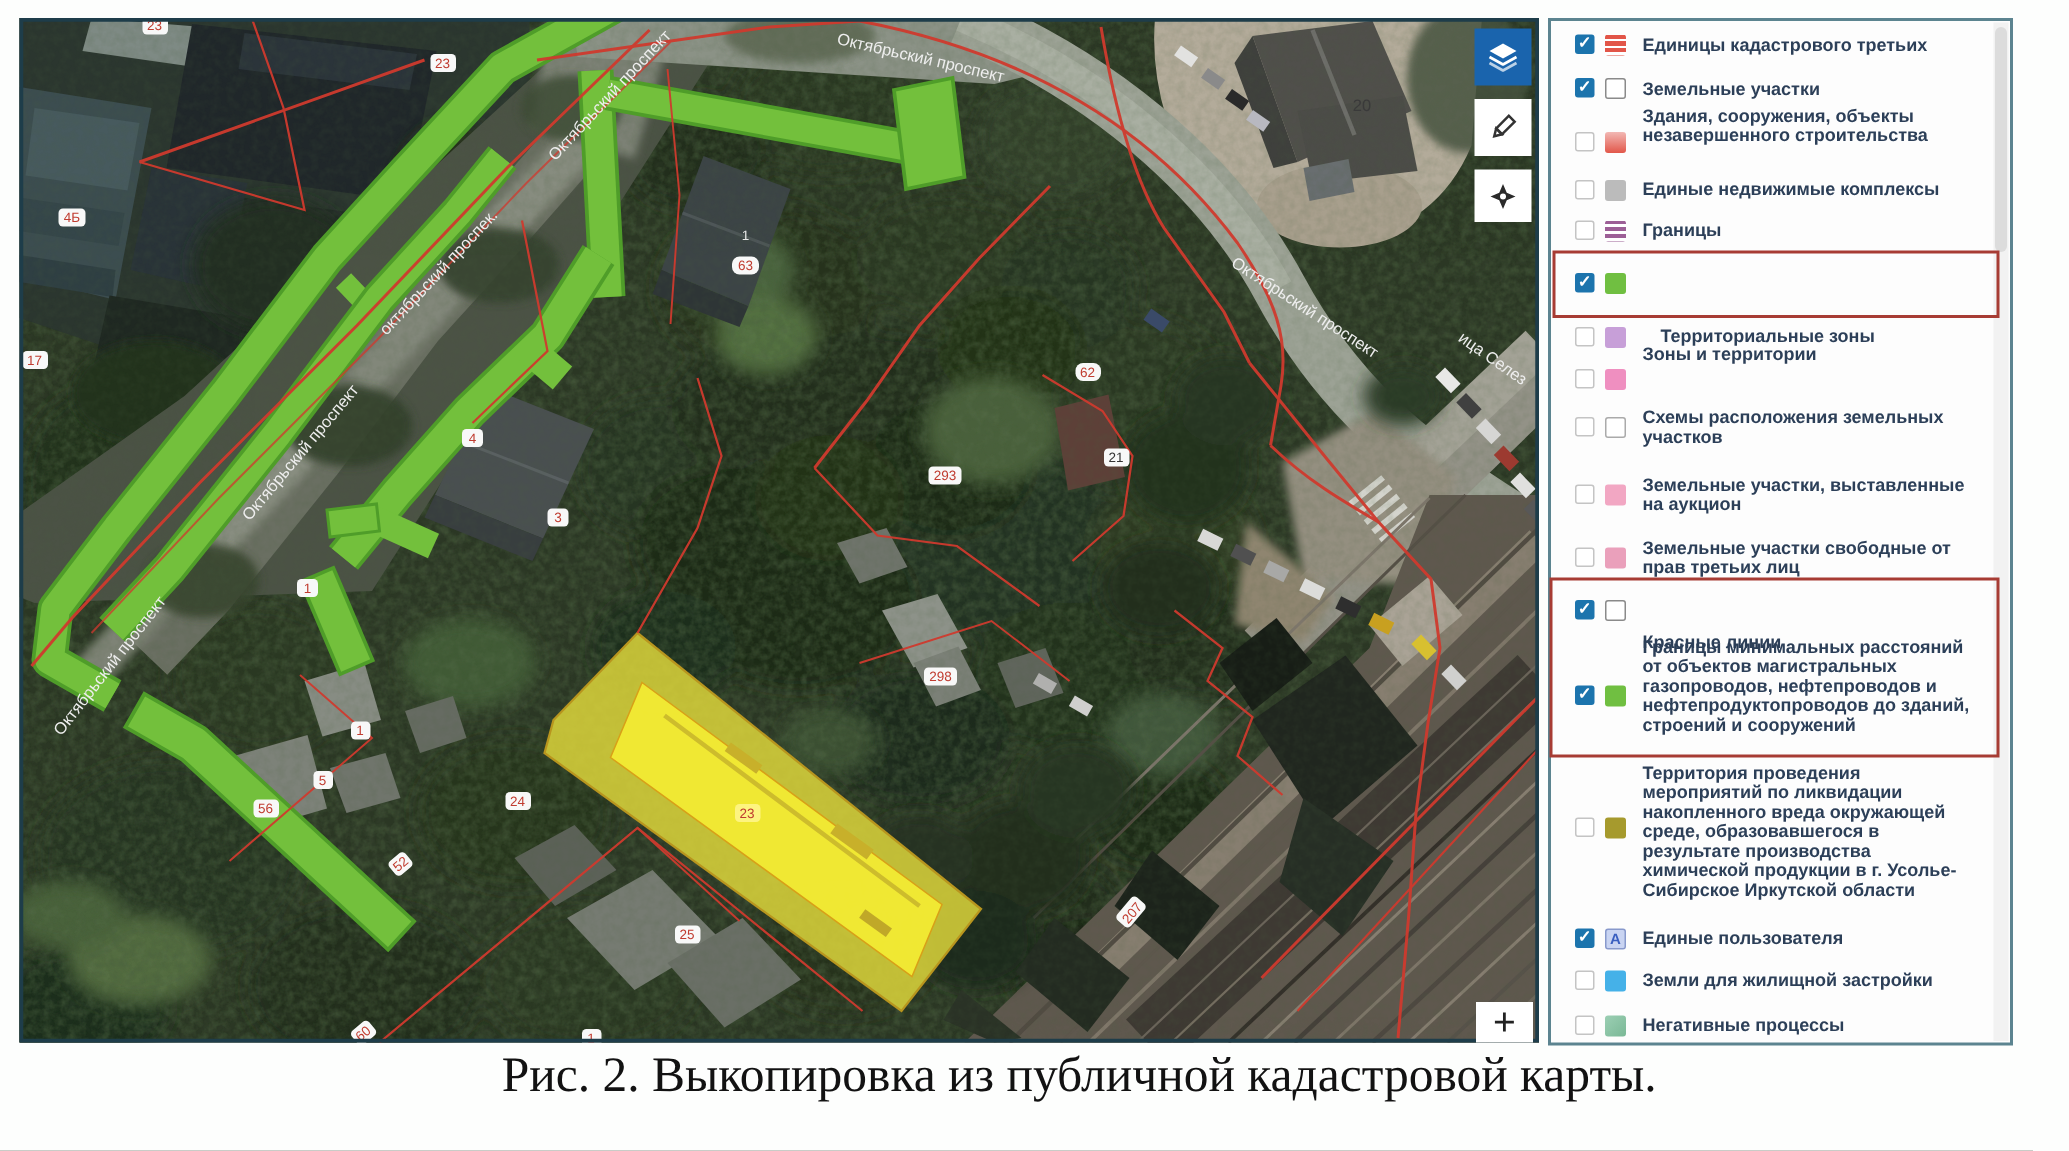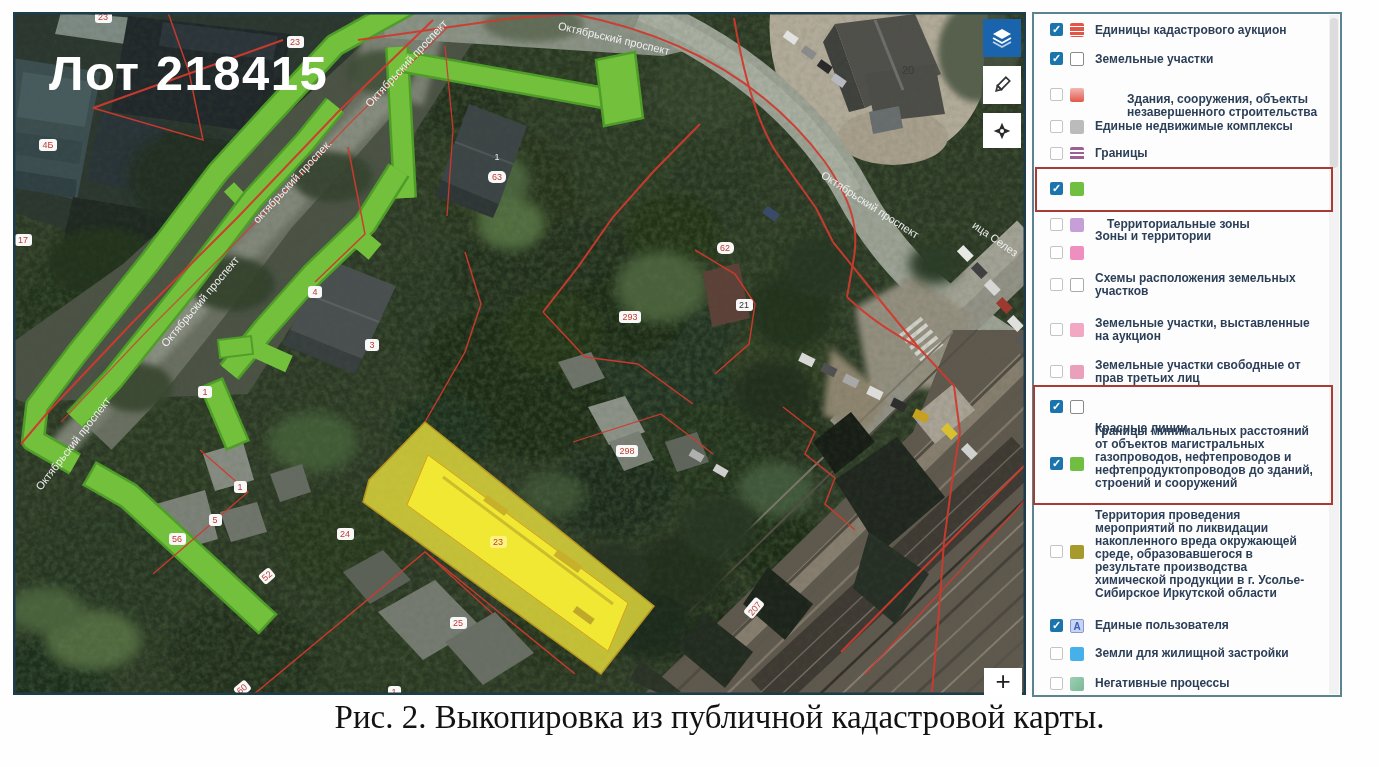--- a/index.html
+++ b/index.html
@@ -443,21 +443,20 @@
             <rect x="477" y="524" width="17" height="12" rx="3" fill="#fdf480"></rect>
             <text x="485" y="533" fill="#c03c30" text-anchor="middle">23</text>
           </g>
 </g>
 
 <g id="border">
           <rect x="1" y="1" width="1011" height="681" fill="none" stroke="#1e3d4a" stroke-width="3"></rect>
         </g>
 </svg>
 
-<div id="lot">Лот 218415</div>
 
 <div class="btn" style="left:970px;top:7px;background:#1a64ad;">
 <svg width="24" height="24" viewBox="0 0 24 24">
           <g fill="none" stroke="#fff" stroke-width="1.8" stroke-linejoin="round">
             <polygon points="12,3 21,8 12,13 3,8" fill="#fff" stroke="none"></polygon>
             <polyline points="21,12 12,17 3,12"></polyline>
             <polyline points="21,16 12,21 3,16" opacity="0.7"></polyline>
           </g>
         </svg>
 </div>
@@ -485,29 +484,29 @@
 
 <div style="position:absolute;right:1px;top:1px;width:10px;height:679px;background:#f2f2f2;"></div>
 <div style="position:absolute;right:2px;top:4px;width:8px;height:150px;background:#dcdcdc;border-radius:4px;"></div>
 
 <div class="redbox" style="left:1px;top:153px;width:294px;height:41px;"></div>
 
 <div class="redbox" style="left:-1px;top:371px;width:296px;height:116px;"></div>
 
 <div class="cb on" style="top:9px;">✓</div>
 <div class="sw" style="top:9px;background:repeating-linear-gradient(#e25548 0 3px,#fff 3px 4.5px);"></div>
-<div class="lt" style="top:10px;">Единицы кадастрового аукцион</div>
+<div class="lt" style="top:10px;">Единицы кадастрового третьих</div>
 
 <div class="cb on" style="top:38px;">✓</div>
 <div class="sw" style="top:38px;background:#fff;border:1.5px solid #8a8a8a;"></div>
 <div class="lt" style="top:39px;">Земельные участки</div>
 
 <div class="cb off" style="top:74px;"></div>
 <div class="sw" style="top:74px;background:linear-gradient(#f2b8b4,#e2574a);"></div>
-<div class="lt" style="top:79px;margin-left:32px;">Здания, сооружения, объекты<br>незавершенного строительства</div>
+<div class="lt" style="top:57px;">Здания, сооружения, объекты<br>незавершенного строительства</div>
 
 <div class="cb off" style="top:106px;"></div>
 <div class="sw" style="top:106px;background:#bbbbbb;"></div>
 <div class="lt" style="top:106px;">Единые недвижимые комплексы</div>
 
 <div class="cb off" style="top:133px;"></div>
 <div class="sw" style="top:133px;background:repeating-linear-gradient(#9c5f96 0 2.5px,#fff 2.5px 4.5px);"></div>
 <div class="lt" style="top:133px;">Границы</div>
 
 <div class="cb on" style="top:168px;">✓</div>

